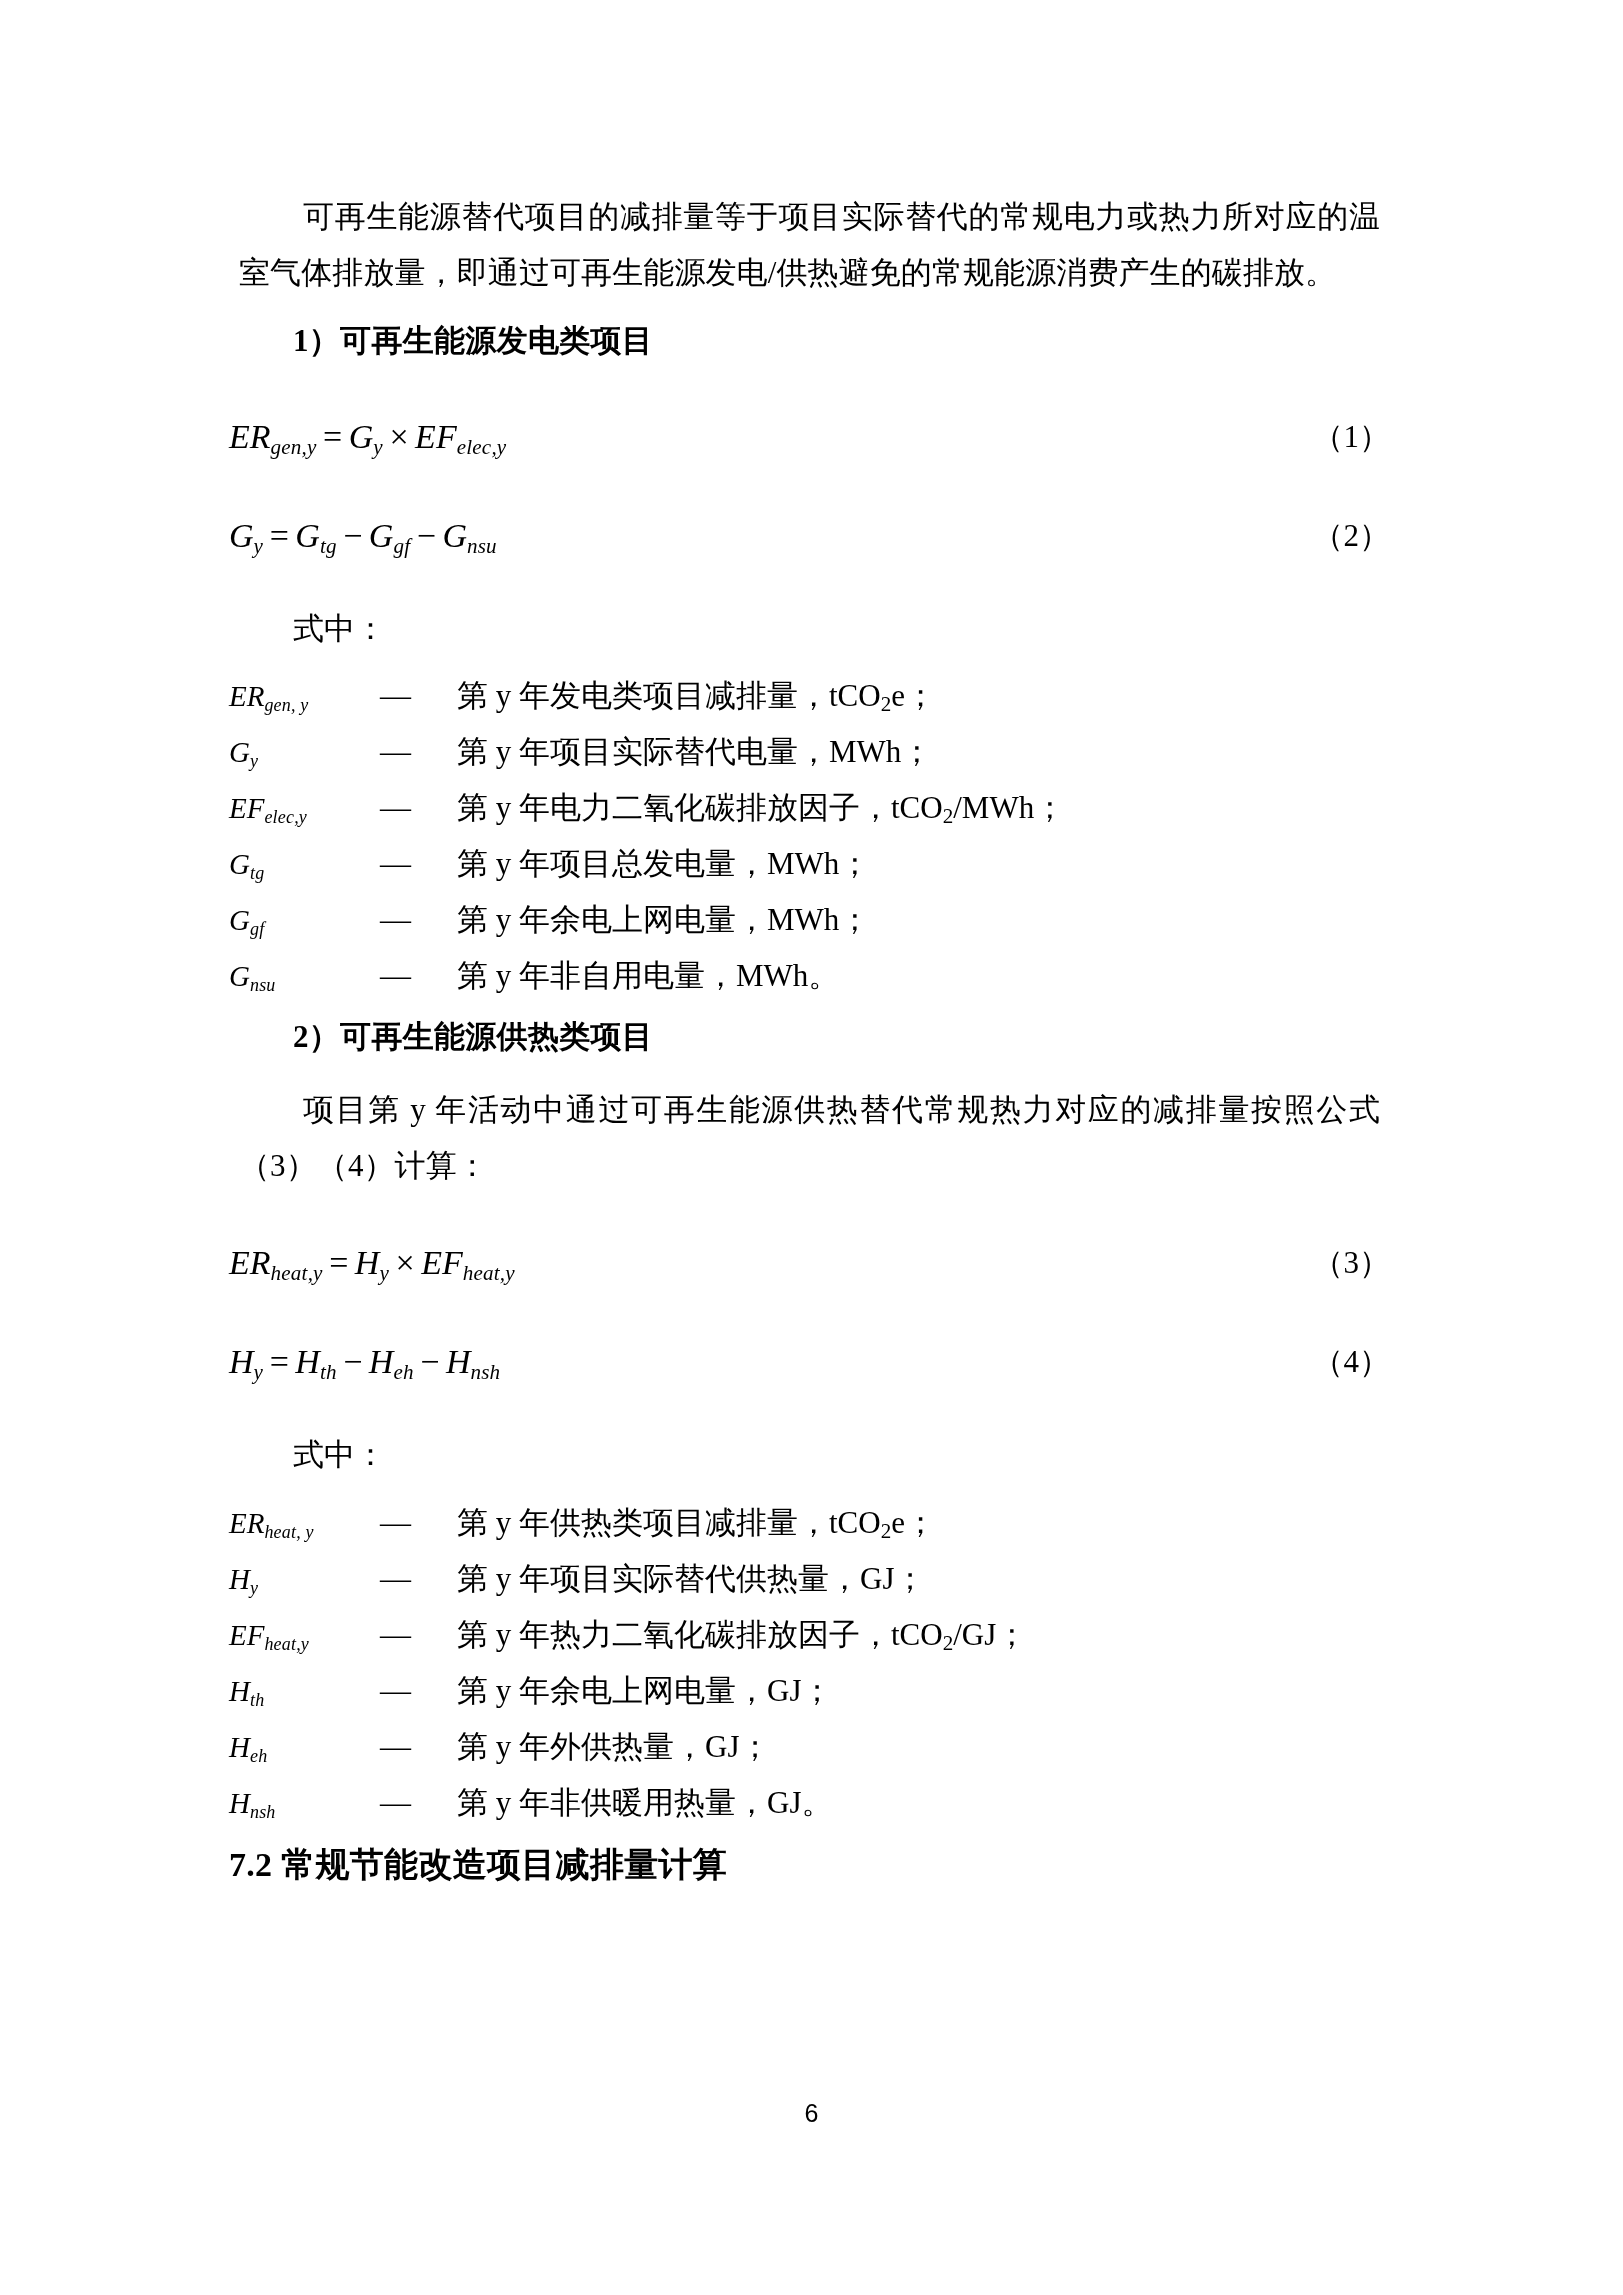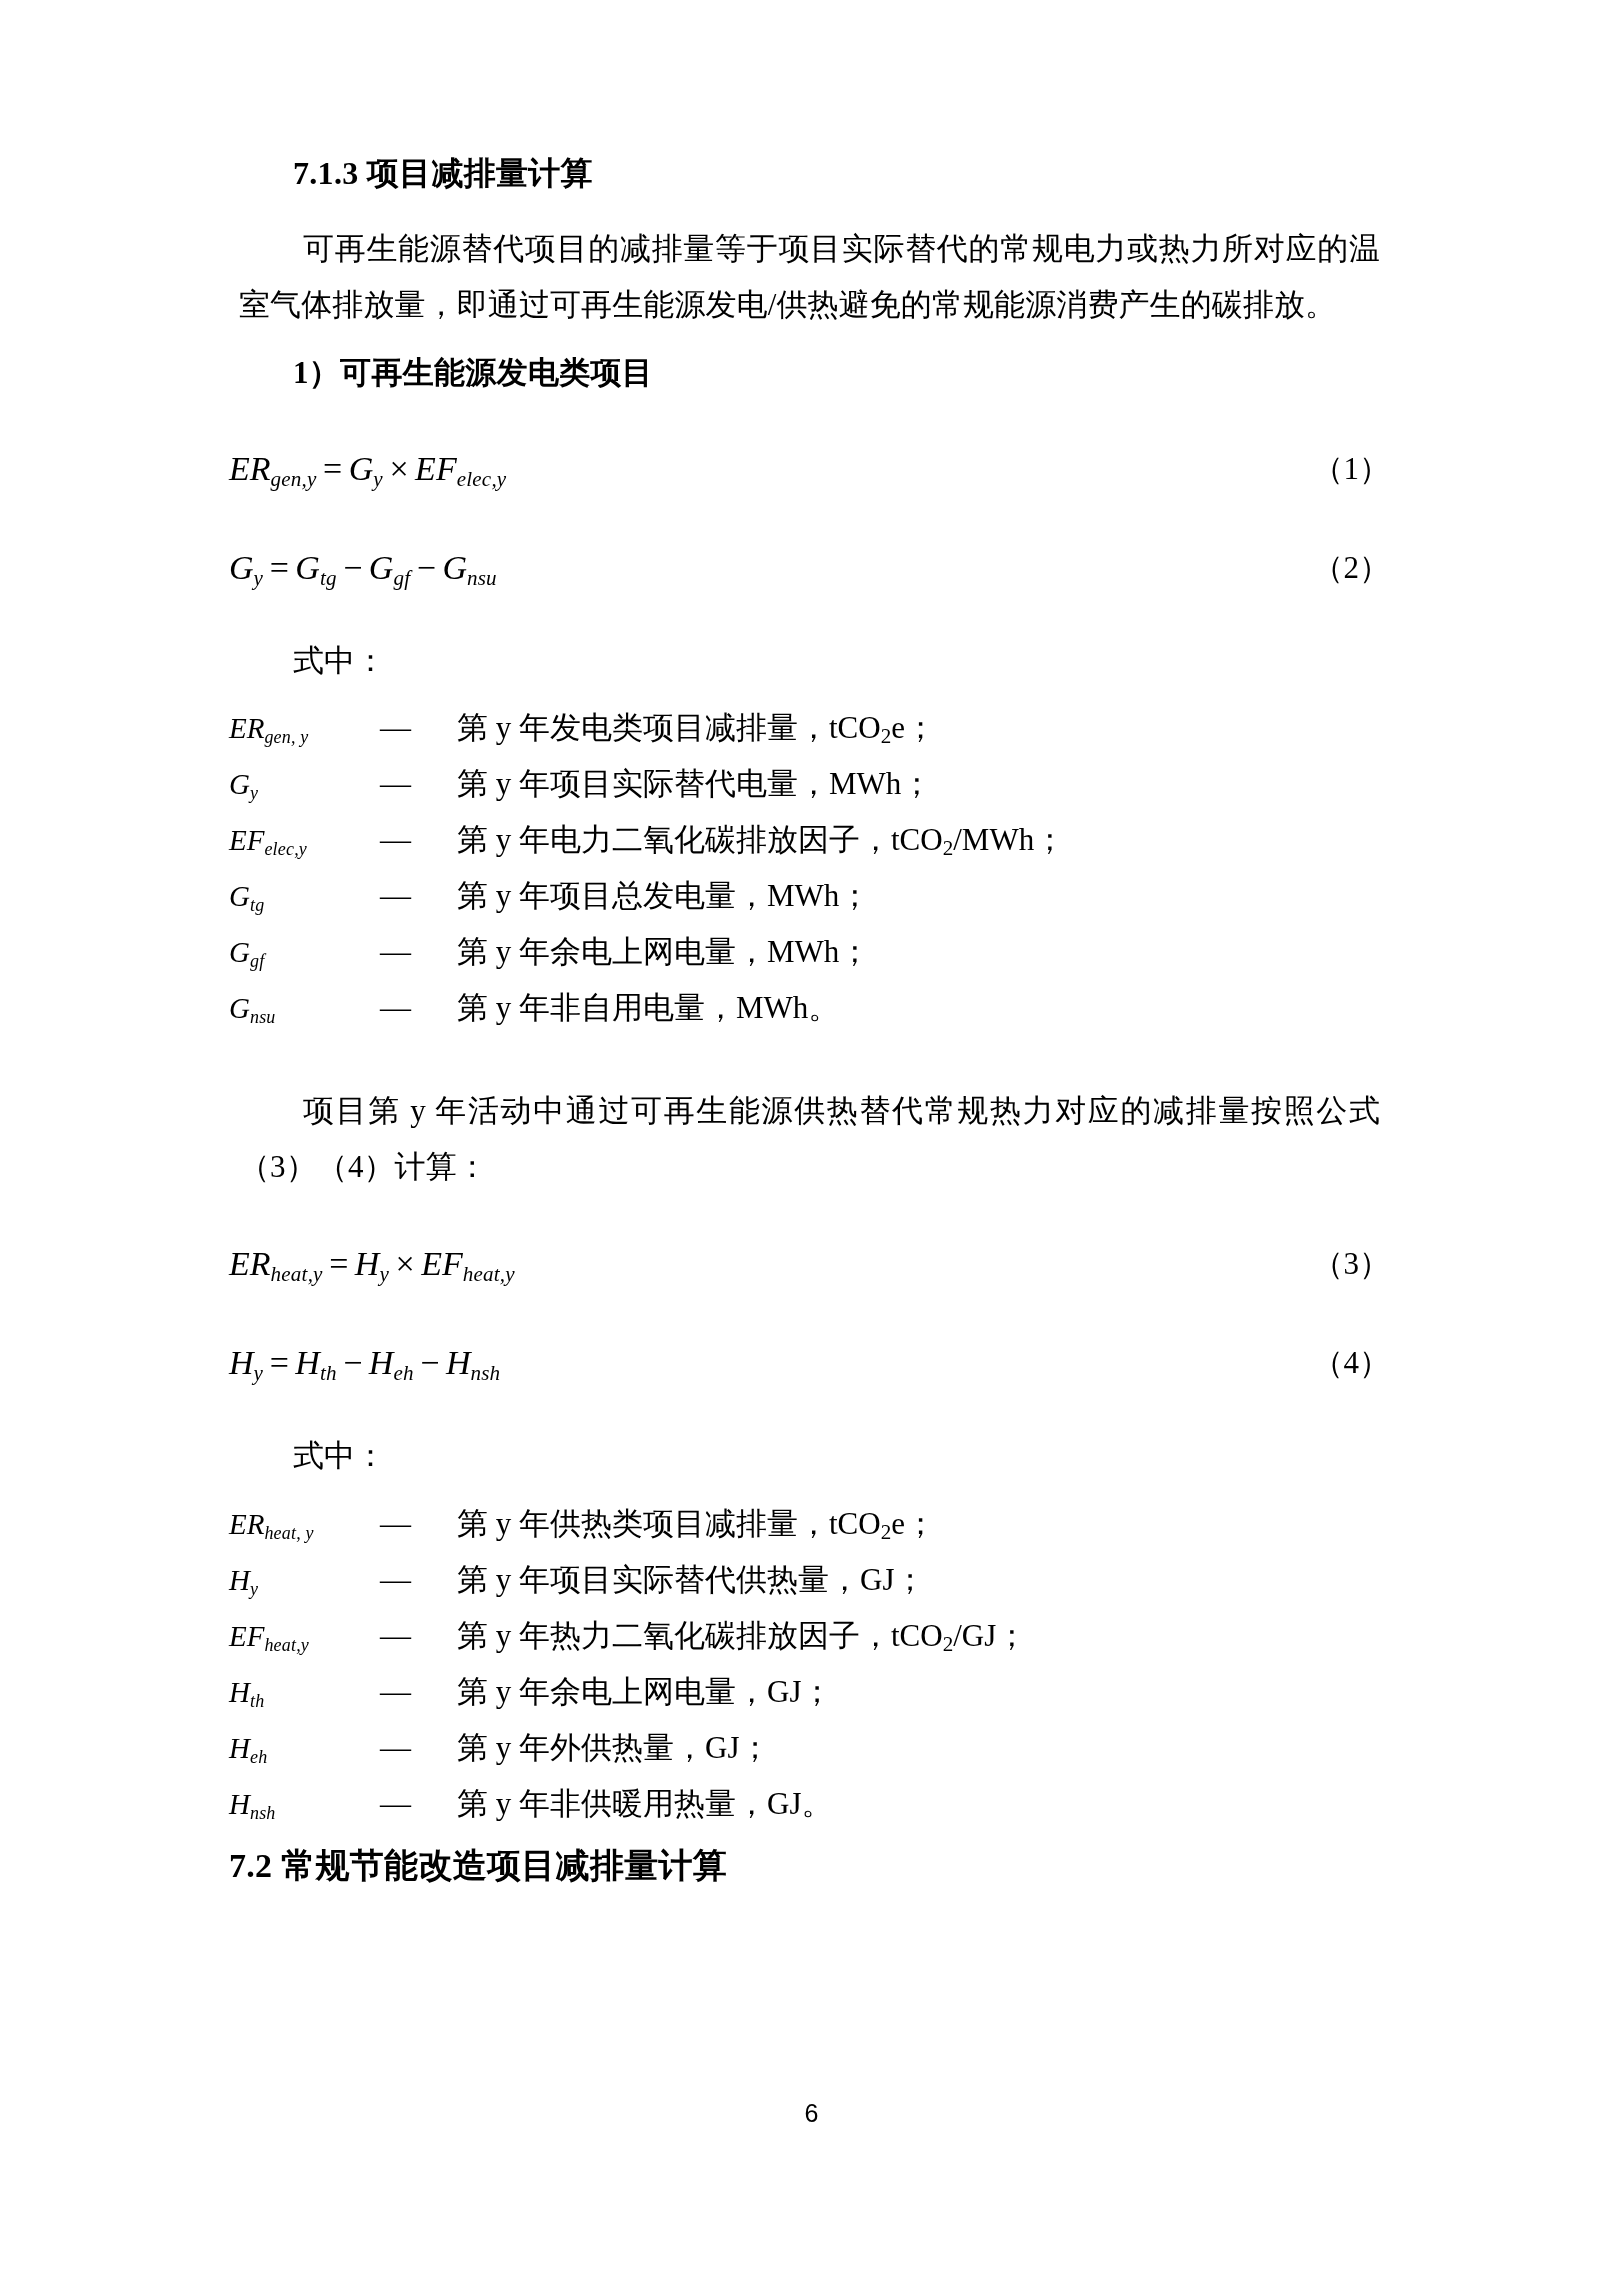--- a/index.html
+++ b/index.html
@@ -165,21 +165,20 @@
   }
 </style>
 </head>
 <body>
 
 <div class="page">
   <div class="content">
 
     <div class="sp" style="height:157px"></div>
 
-    <h3 class="h3">7.1.3 项目减排量计算</h3>
 
     <div class="sp" style="height:22px"></div>
 
     <p class="para">可再生能源替代项目的减排量等于项目实际替代的常规电力或热力所对应的温室气体排放量，即通过可再生能源发电/供热避免的常规能源消费产生的碳排放。</p>
 
     <div class="sp" style="height:14.4px"></div>
 
     <h4 class="h4">1）可再生能源发电类项目</h4>
 
     <div class="sp" style="height:19.6px"></div>
@@ -237,20 +236,21 @@
       </li>
       <li class="defrow">
         <span class="defsym"><span class="mi">G</span><span class="mi-sub">nsu</span></span>
         <span class="defdash">—</span>
         <span class="defdesc"><span>第 y 年非自用电量，MWh。</span><sub class="num"></sub><span></span></span>
       </li>
     </ul>
 
     <div class="sp" style="height:17px"></div>
 
+    <h4 class="h4">2）可再生能源供热类项目</h4>
 
     <div class="sp" style="height:19.6px"></div>
 
     <p class="para">项目第 y 年活动中通过可再生能源供热替代常规热力对应的减排量按照公式（3）（4）计算：</p>
 
     <div class="sp" style="height:22px"></div>
 
     <div class="eq-row">
       <div class="eq-body">
         <span class="mi">ER</span><span class="mi-sub">heat,y</span><span class="mop">=</span><span class="mi">H</span><span class="mi-sub">y</span><span class="mop">×</span><span class="mi">EF</span><span class="mi-sub">heat,y</span>

